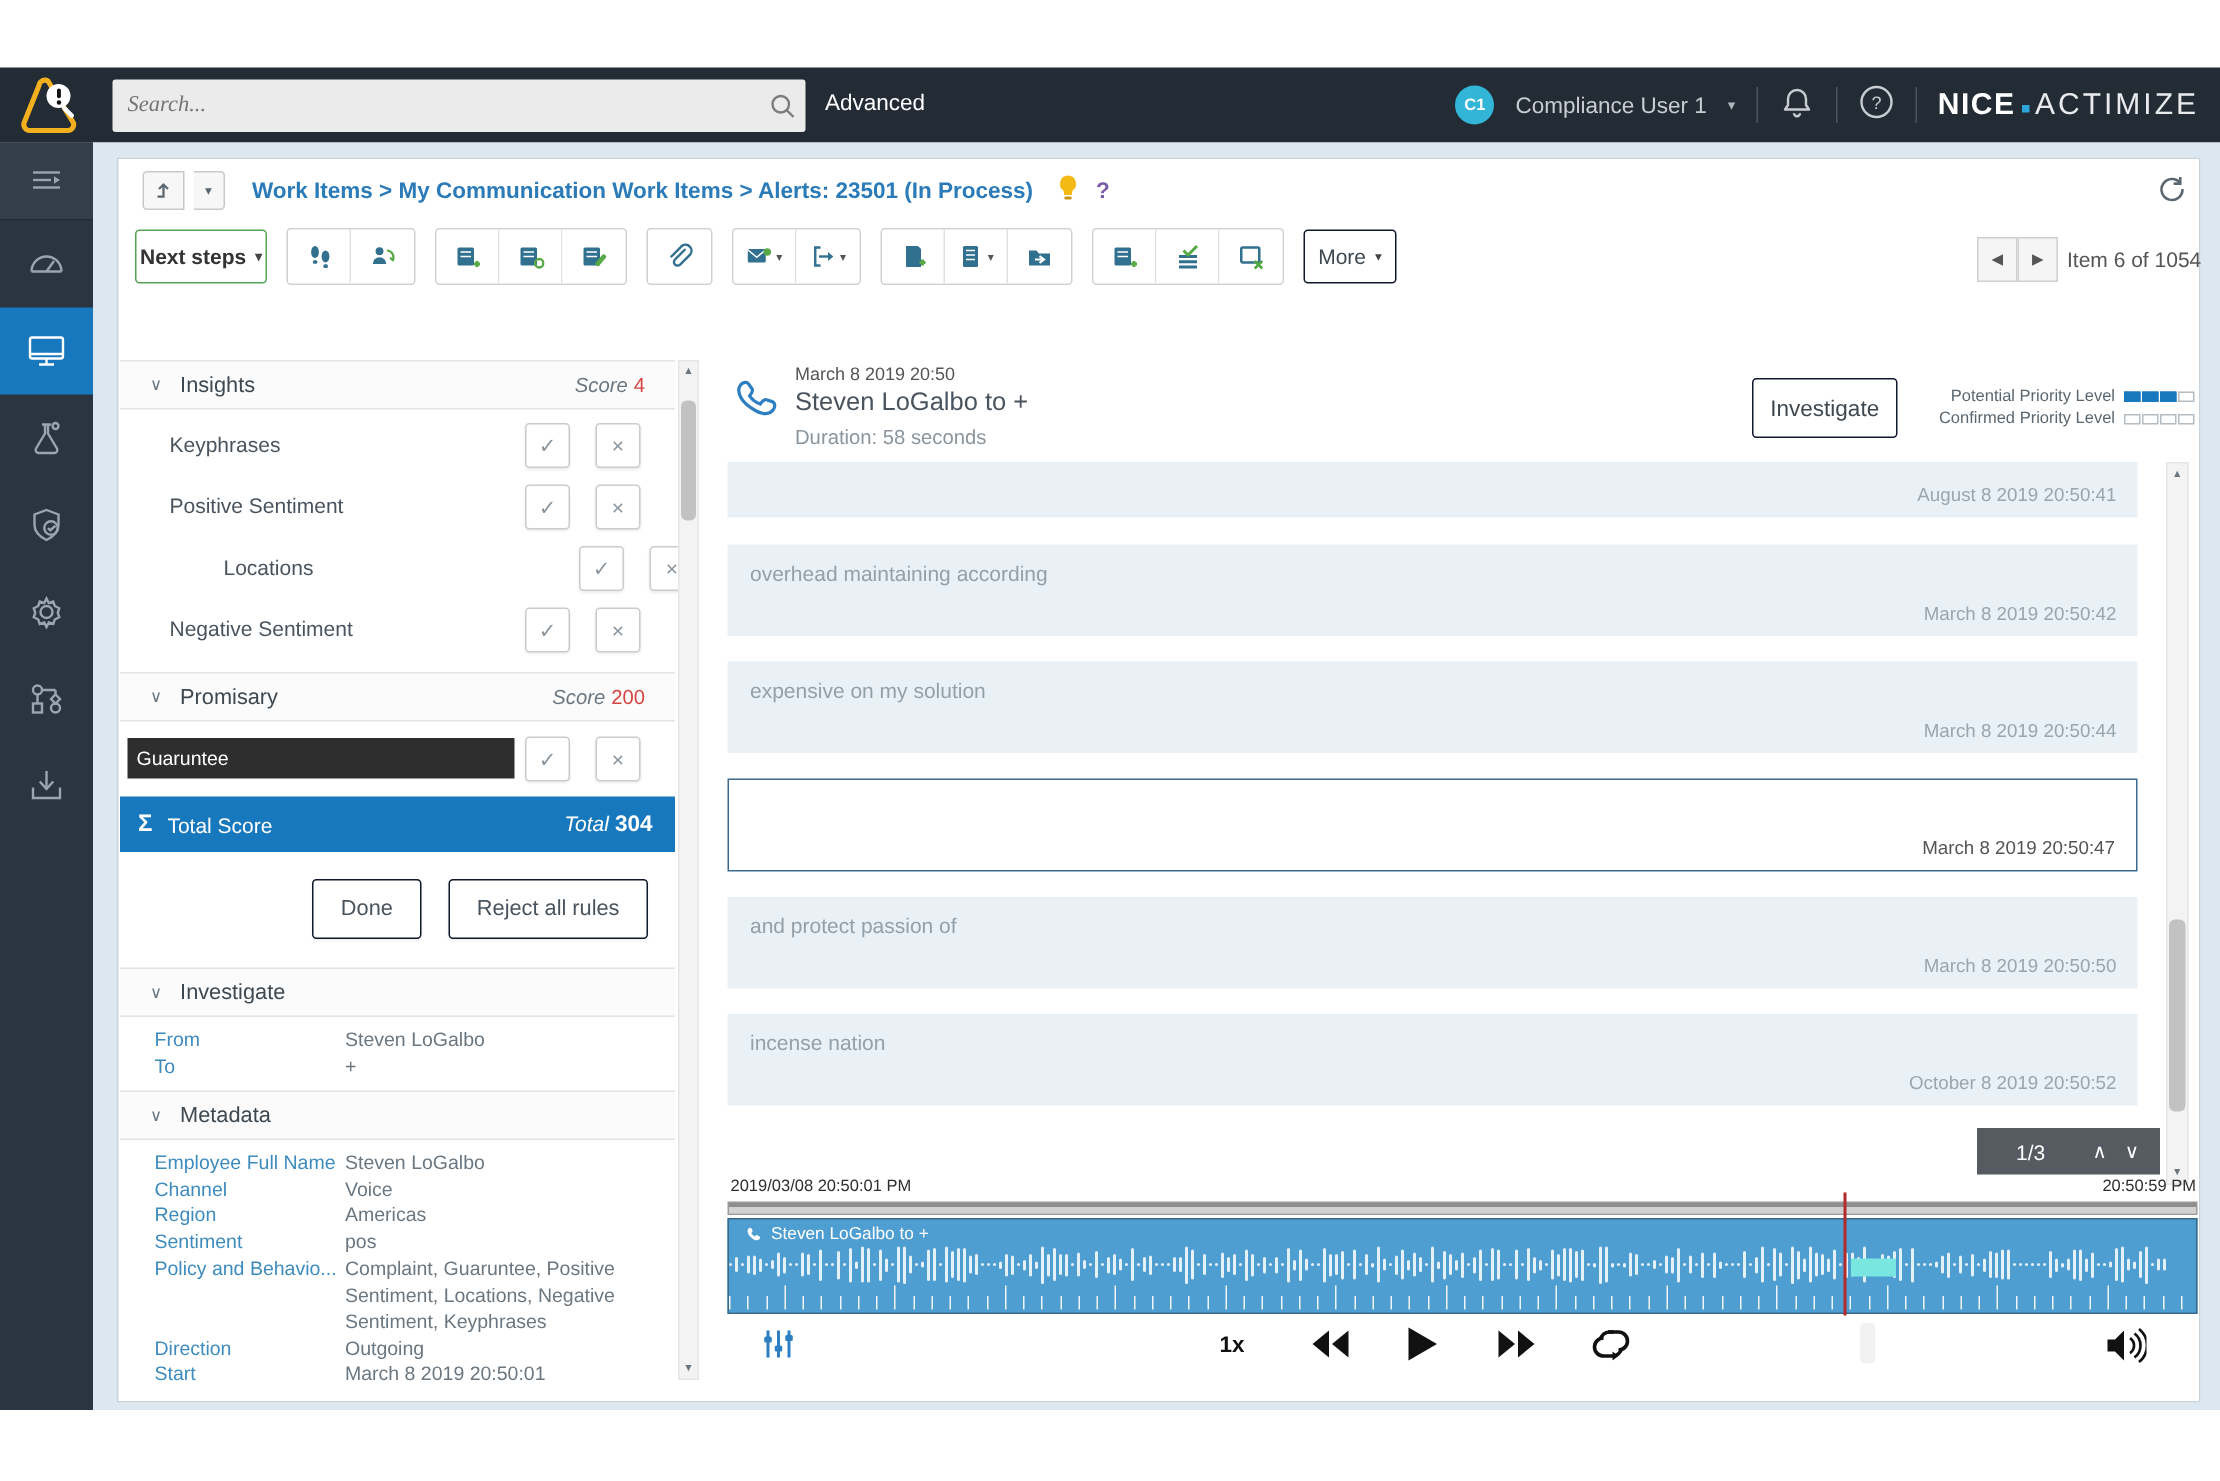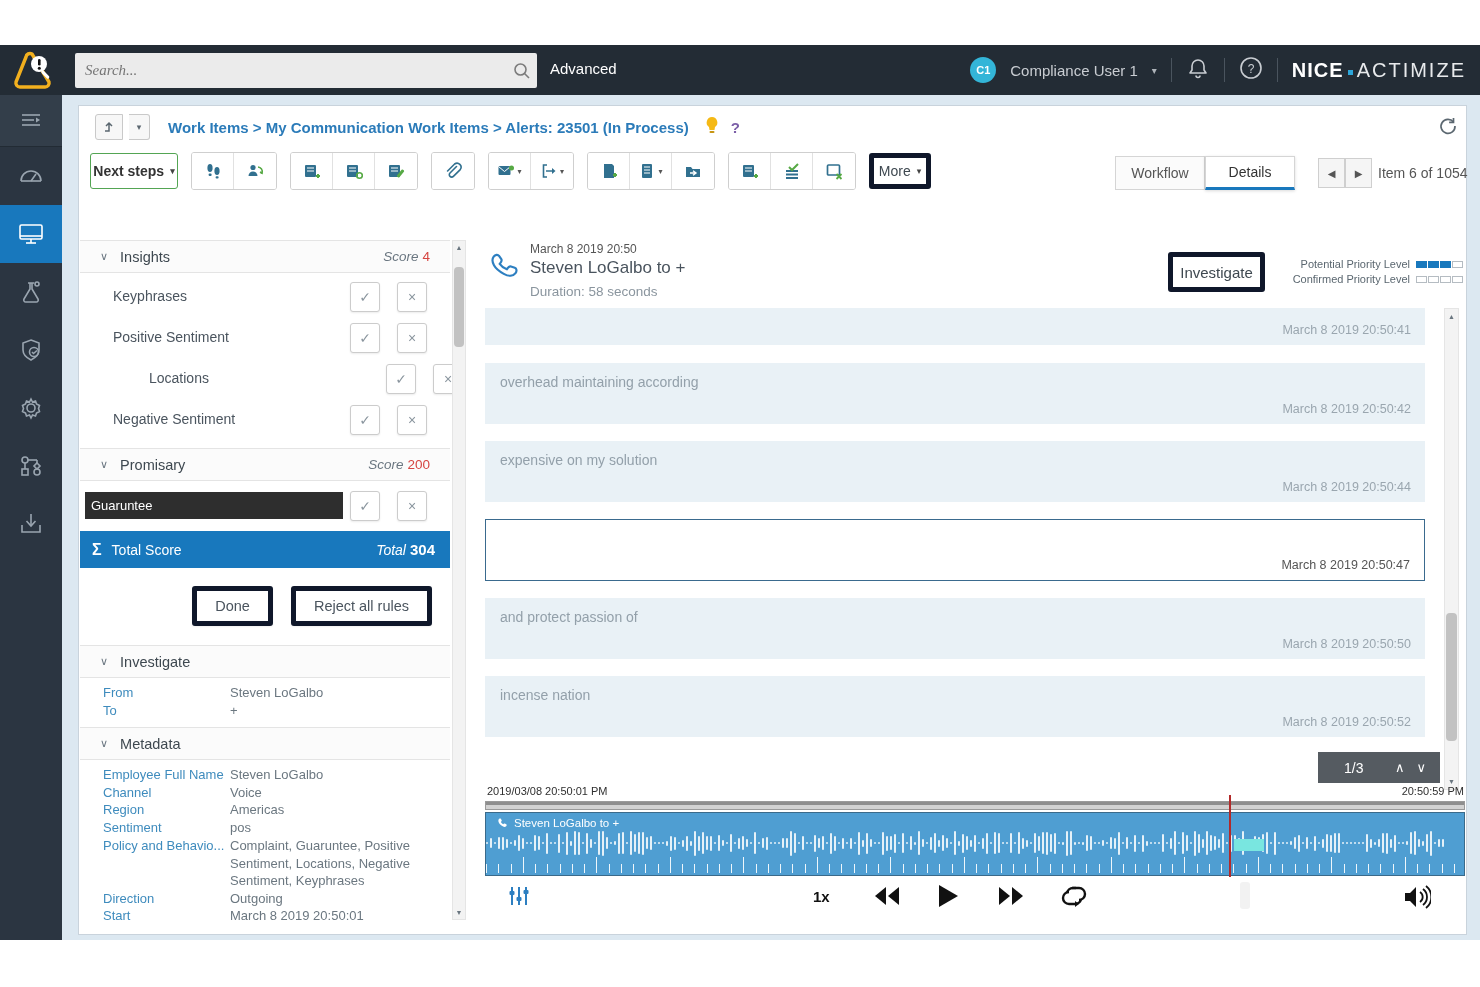--- a/index.html
+++ b/index.html
@@ -39,21 +39,21 @@
   .crumb-row { position:absolute; left:95px; top:114px; display:flex; align-items:center; gap:6px; }
   .sq-btn { width:28px; height:26px; background:#f7f7f7; border:1px solid #c9c9c9; border-radius:3px 0 0 3px; display:flex; align-items:center; justify-content:center; color:#5b6770; font-size:13px; cursor:pointer; }
   .sq-btn.caret { width:21px; border-left:none; border-radius:0 3px 3px 0; font-size:9px; }
   .crumb-text { color:#2b7bb9; font-weight:bold; font-size:15px; margin-left:12px; }
   .bulb { margin-left:10px; }
   .help-q { color:#7b5ea7; font-weight:bold; font-size:15px; margin-left:6px; cursor:pointer; }
   .refresh { position:absolute; right:22px; top:116px; cursor:pointer; }
 
   
   .toolbar { position:absolute; left:90px; top:152px; height:38px; display:flex; align-items:center; }
-  .btn { background:#fff; border:5px solid #0f172a; border-radius:3px; font-size:14px; color:#3e4850; height:36px; display:inline-flex; align-items:center; justify-content:center; cursor:pointer; }
+  .btn { background:#fff; border:1px solid #0f172a; border-radius:3px; font-size:14px; color:#3e4850; height:36px; display:inline-flex; align-items:center; justify-content:center; cursor:pointer; }
   .next-steps { border:1px solid #53a553; width:88px; gap:6px; font-weight:bold; color:#333; }
   .icon-group { display:flex; margin-left:13px; border:1px solid #cfcfcf; border-radius:3px; overflow:hidden; }
   .tool-btn { width:42px; height:36px; background:#fff; border:none; border-right:1px solid #e1e1e1; display:flex; align-items:center; justify-content:center; gap:2px; cursor:pointer; }
   .tool-btn:last-child { border-right:none; }
   .tool-btn .dd { font-size:8px; color:#555; }
   .more-btn { margin-left:13px; width:62px; gap:6px; }
   .caret-glyph { font-size:9px; color:#444; }
 
   .view-tabs { position:absolute; left:1115px; top:156px; display:flex; }
   .view-tab { width:90px; height:34px; background:#fbfbfb; border:1px solid #d5d5d5; display:flex; align-items:center; justify-content:center; font-size:14px; color:#555; cursor:pointer; }
@@ -394,24 +394,20 @@
             <path d="M11.5 12 l5 5 M16.5 12 l-5 5" stroke="#56a944" stroke-width="1.8"></path>
           </svg>
       </button>
     </div>
     <button class="btn more-btn">
       <span>More</span>
         <span class="caret-glyph">▾</span>
     </button>
   </div>
 
-  <div class="view-tabs">
-    <div class="view-tab">Workflow</div>
-    <div class="view-tab active">Details</div>
-  </div>
   <div class="pager">
     <span class="pager-btn">◀</span>
     <span class="pager-btn">▶</span>
   </div>
   <span class="pager-label">Item 6 of 1054</span>
 
   <div class="sec-head" style="top:240px;">
     <span class="chev">∨</span>
     <span>Insights</span>
     <span class="score"><span class="s-lbl">Score</span><span class="s-val">4</span></span>
@@ -533,40 +529,40 @@
     <span class="prio-lbl">Confirmed Priority Level</span>
     <span class="segs">
         <span class="seg"></span>
         <span class="seg"></span>
         <span class="seg"></span>
         <span class="seg"></span>
       </span>
   </div>
 
   <div class="t-card" style="top:308px; height:37px;">
-    <span class="time">March 8 2019 20:50:41</span>
+    <span class="time">August 8 2019 20:50:41</span>
   </div>
   <div class="t-card" style="top:363px; height:61px;">
     <span class="txt">overhead maintaining according</span>
     <span class="time">March 8 2019 20:50:42</span>
   </div>
   <div class="t-card" style="top:441px; height:61px;">
     <span class="txt">expensive on my solution</span>
     <span class="time">March 8 2019 20:50:44</span>
   </div>
   <div class="t-card active" style="top:519px; height:62px;">
     <span class="time">March 8 2019 20:50:47</span>
   </div>
   <div class="t-card" style="top:598px; height:61px;">
     <span class="txt">and protect passion of</span>
     <span class="time">March 8 2019 20:50:50</span>
   </div>
   <div class="t-card" style="top:676px; height:61px;">
     <span class="txt">incense nation</span>
-    <span class="time">March 8 2019 20:50:52</span>
+    <span class="time">October 8 2019 20:50:52</span>
   </div>
 
   <div class="vscroll" style="left:1444px; top:308px; width:15px; height:482px;">
     <span class="varrow" style="top:4px; width:13px;">▲</span>
     <div class="vthumb" style="top:304px; height:128px; width:11px;"></div>
     <span class="varrow" style="bottom:4px; width:13px;">▼</span>
   </div>
 
   <div class="match-nav">
     <span class="cnt">1/3</span>

